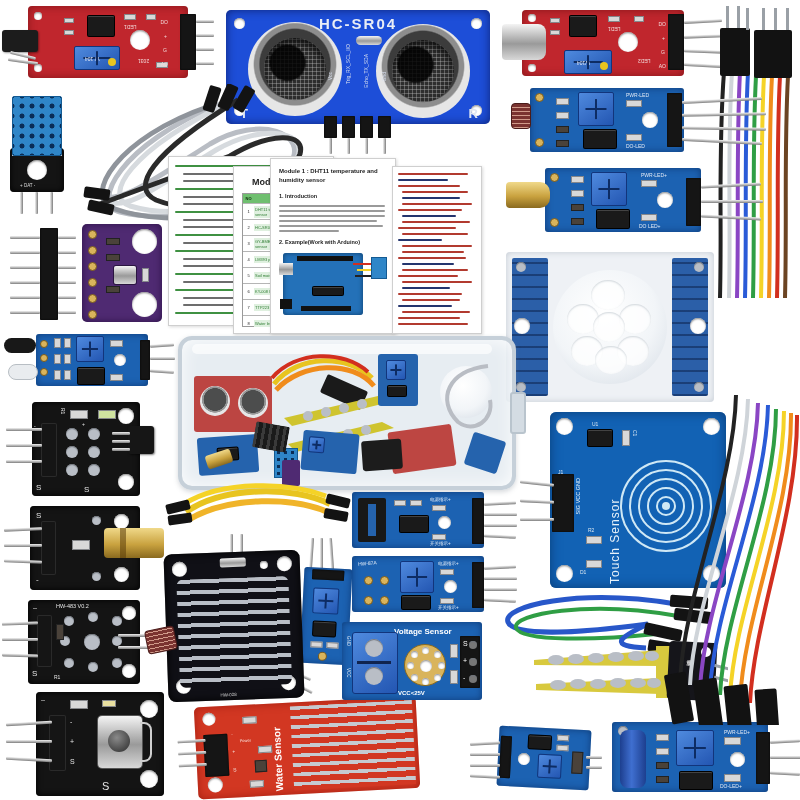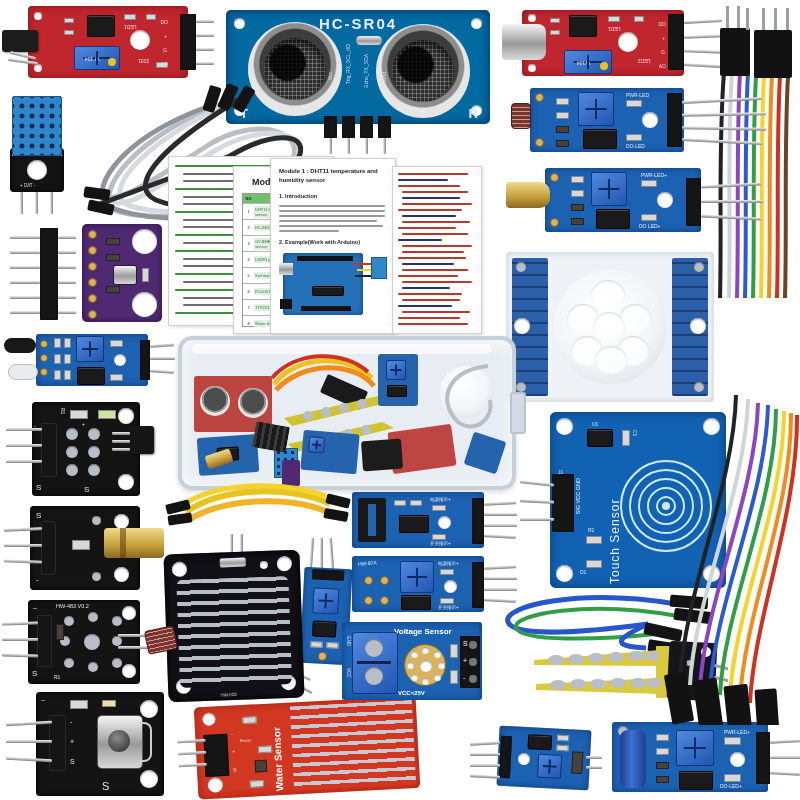--- a/index.html
+++ b/index.html
@@ -1,21 +1,21 @@
 <!DOCTYPE html>
 <html><head>
 <meta charset="utf-8">
 <style>
   html,body{margin:0;padding:0;background:#fff}
   #stage{position:relative;width:800px;height:800px;background:#fff;overflow:hidden;
          font-family:"Liberation Sans",sans-serif;color:#fff}
   .abs{position:absolute}
   .pcb-red{background:#c0262d;border-radius:4px;box-shadow:inset 0 0 8px rgba(60,0,0,.45)}
   .pcb-blue{background:#1c62b2;border-radius:3px;box-shadow:inset 0 0 7px rgba(0,20,60,.5)}
-  .pcb-deep{background:#0369a1;border-radius:5px;box-shadow:inset 0 0 10px rgba(0,0,40,.55)}
+  .pcb-deep{background:#1d4ed8;border-radius:5px;box-shadow:inset 0 0 10px rgba(0,0,40,.55)}
   .pcb-black{background:#141414;border-radius:4px;box-shadow:inset 0 0 6px #000}
   .pcb-purple{background:#4f2a72;border-radius:5px;box-shadow:inset 0 0 7px rgba(20,0,40,.6)}
   .hole{background:#fff;border-radius:50%;box-shadow:inset 0 1px 2px #8a8a8a}
   .ghole{background:#d9b45c;border-radius:50%;border:1px solid #77591c;box-sizing:border-box}
   .pad{background:#b9bec6;border-radius:50%;box-shadow:inset 0 1px 1px #6e737a}
   .pot{background:linear-gradient(145deg,#4f8ade,#2356b2);border:1px solid #12357c;border-radius:2px;box-sizing:border-box}
   .pot::before{content:"";position:absolute;left:50%;top:50%;width:62%;height:2px;background:#0d2c64;transform:translate(-50%,-50%)}
   .pot::after{content:"";position:absolute;left:50%;top:50%;width:2px;height:62%;background:#0d2c64;transform:translate(-50%,-50%)}
   .chip{background:#1a1a1a;border-radius:1px;box-shadow:0 0 0 1px #000,inset 0 1px 0 rgba(255,255,255,.18)}
   .smd{background:#d8d8d8;border:1px solid #85878b;box-sizing:border-box}

